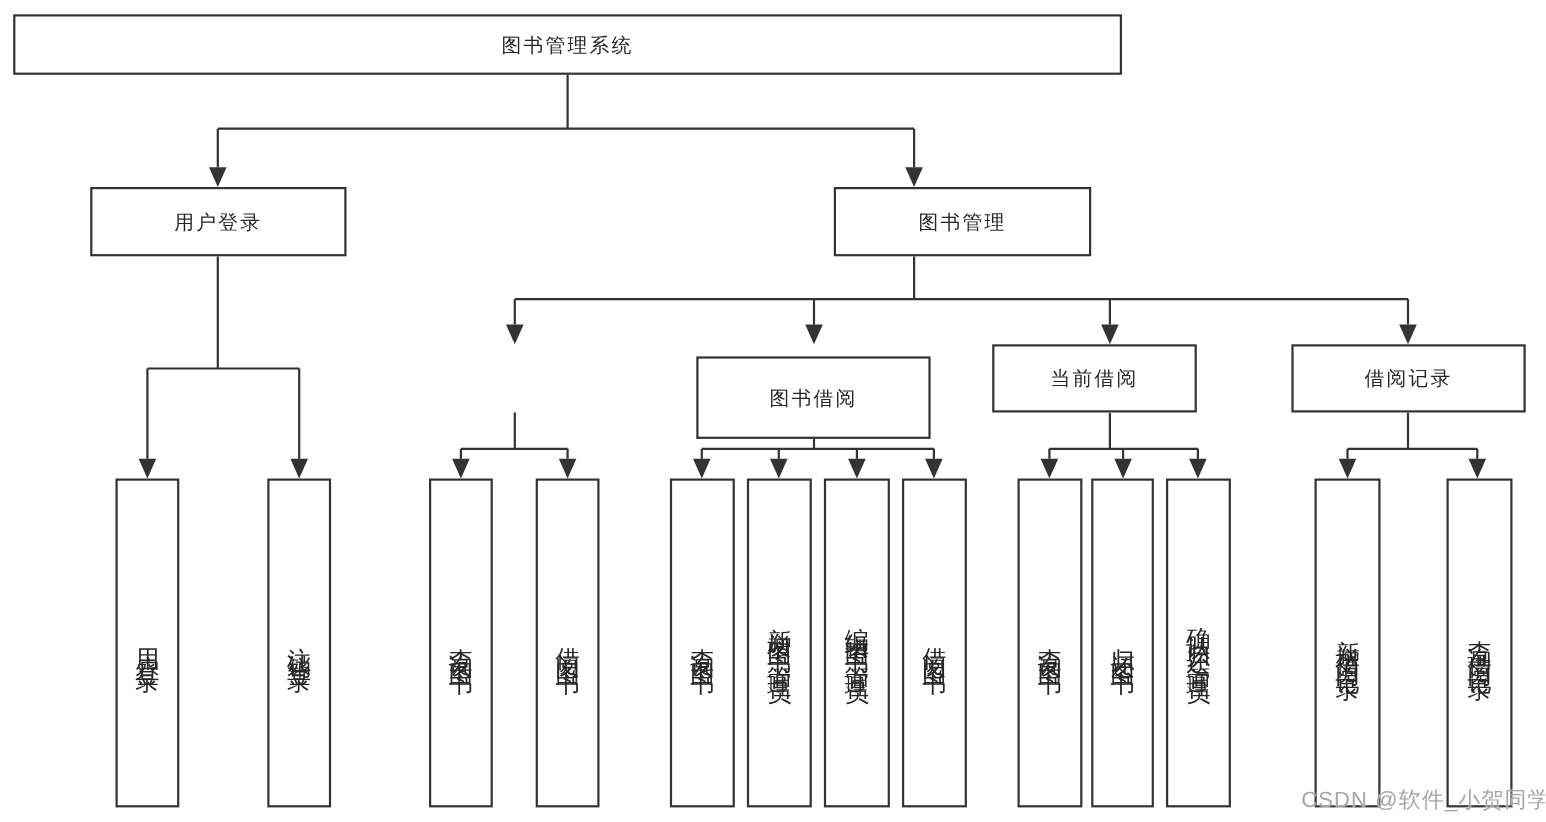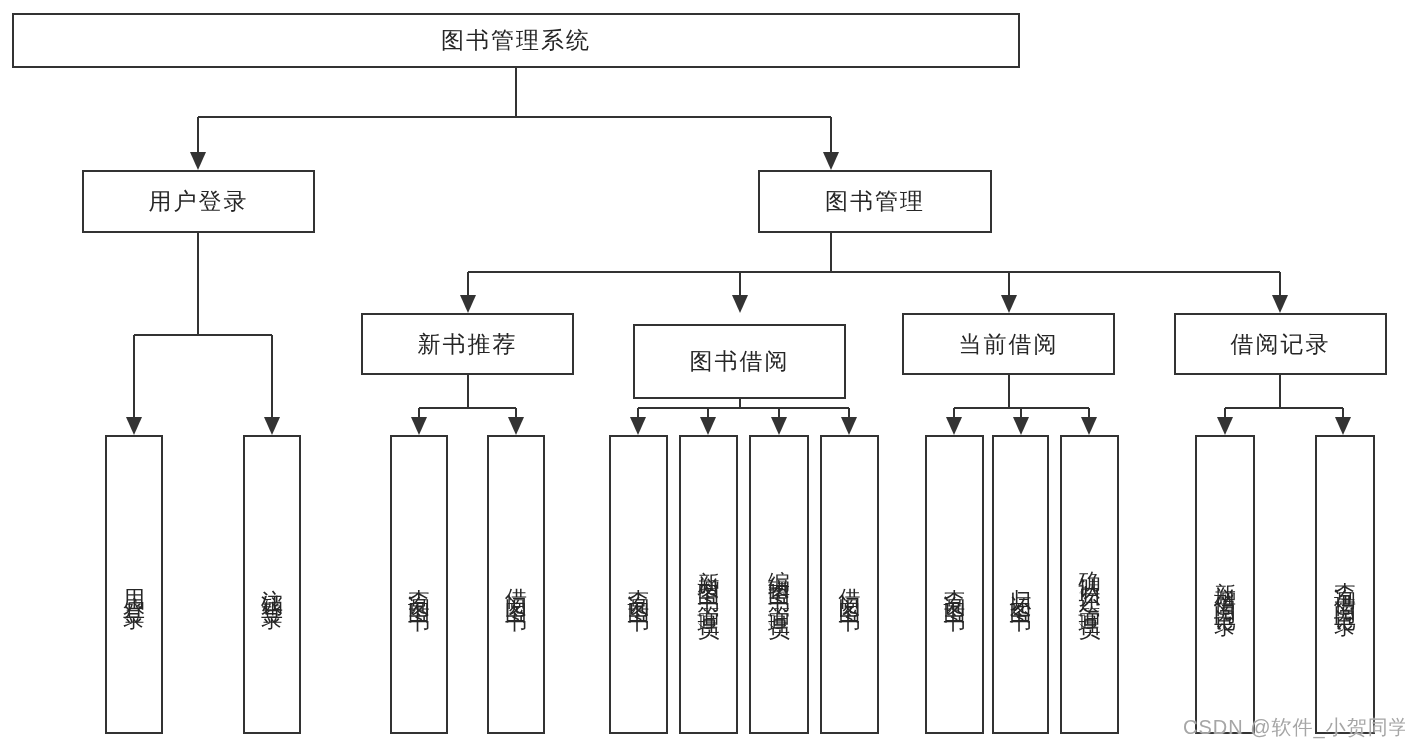--- a/index.html
+++ b/index.html
@@ -21,21 +21,21 @@
     box-sizing: border-box;
     background: #ffffff;
     border: 2px solid #333333;
     display: flex;
     align-items: center;
     justify-content: center;
     color: #262626;
     text-align: center;
   }
   .node.h-node {
-    font-size: 23px;
+    font-size: 18px;
     letter-spacing: 2px;
   }
   .node.root {
     left: 12px; top: 13px;
     width: 1008px; height: 55px;
   }
   .node.leaf {
     top: 435px;
     height: 299px;
     writing-mode: vertical-rl;
@@ -99,23 +99,22 @@
       <polygon points="1225,435 1217,417 1233,417"></polygon>
       <polygon points="1343,435 1335,417 1351,417"></polygon>
     </g>
   </svg>
 
   <div class="node h-node root">图书管理系统</div>
 
   <div class="node h-node" style="left:82px; top:170px; width:233px; height:63px;">用户登录</div>
   <div class="node h-node" style="left:714px; top:170px; width:234px; height:63px;margin-left:44px;">图书管理</div>
 
-  <div class="node h-node" style="left:361px; top:313px; width:213px; height:62px;">新书推荐</div>
   <div class="node h-node" style="left:633px; top:324px; width:213px; height:75px;">图书借阅</div>
-  <div class="node h-node" style="left:902px; top:313px; width:213px; height:62px;">当前借阅</div>
+  <div class="node h-node" style="left:902px; top:313px; width:186px; height:62px;">当前借阅</div>
   <div class="node h-node" style="left:1174px; top:313px; width:213px; height:62px;text-align:right;">借阅记录</div>
 
   <div class="node leaf" style="left:105px; width:58px;">用户登录</div>
   <div class="node leaf" style="left:243px; width:58px;">注销登录</div>
 
   <div class="node leaf" style="left:390px; width:58px;">查询图书</div>
   <div class="node leaf" style="left:487px; width:58px;">借阅图书</div>
 
   <div class="node leaf" style="left:609px; width:59px;">查询图书</div>
   <div class="node leaf" style="left:679px; width:59px;">新增图书（管理员）</div>

